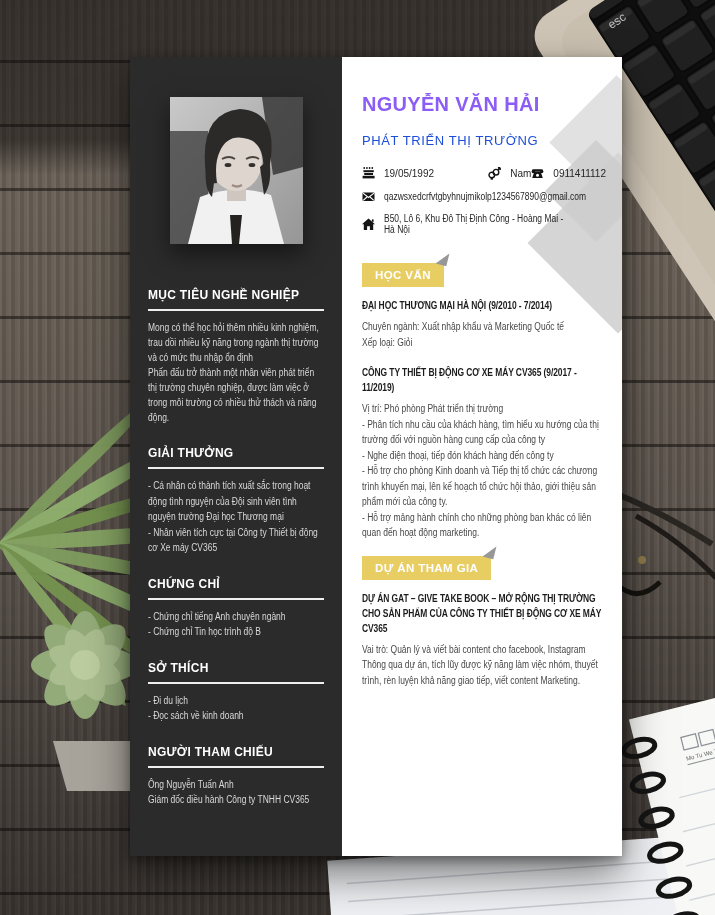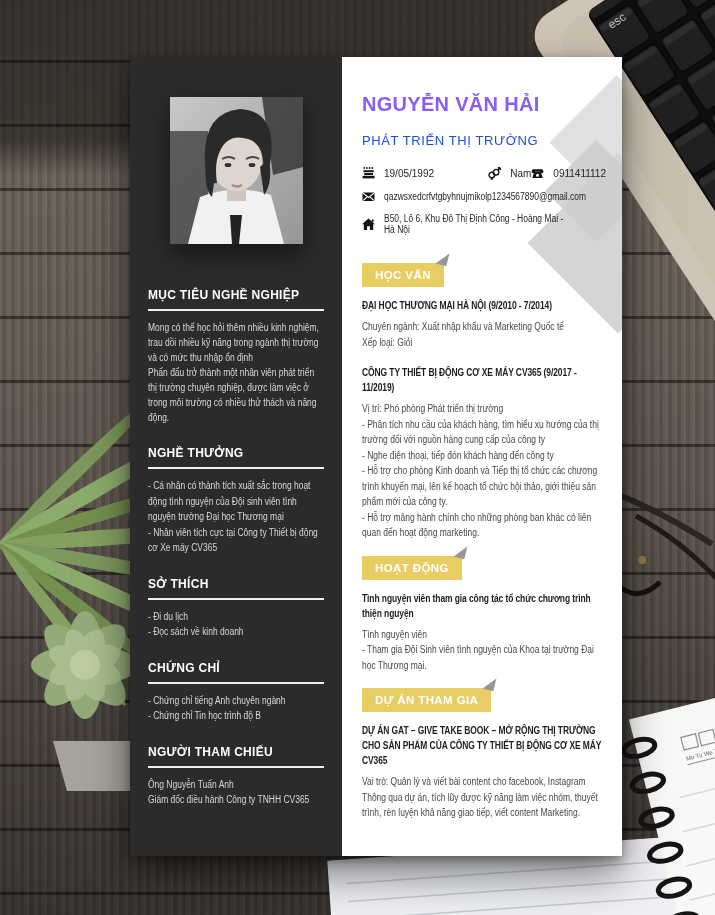--- a/index.html
+++ b/index.html
@@ -192,35 +192,35 @@
       </div>
 
       <section>
         <h3>MỤC TIÊU NGHỀ NGHIỆP</h3>
         <p class="cx">Mong có thể học hỏi thêm nhiều kinh nghiệm, trau dồi nhiều kỹ năng trong ngành thị trường và có mức thu nhập ổn định</p>
         <p class="cx">Phấn đấu trở thành một nhân viên phát triển thị trường chuyên nghiệp, được làm việc ở trong môi trường có nhiều thử thách và năng động.</p>
       </section>
 
 
       <section>
-        <h3>NGHỀ THƯỞNG</h3>
+        <h3>GIẢI THƯỞNG</h3>
         <div class="sline cx">- Cá nhân có thành tích xuất sắc trong hoạt động tình nguyện của Đội sinh viên tình nguyện trường Đại học Thương mại</div>
         <div class="sline cx">- Nhân viên tích cực tại Công ty Thiết bị động cơ Xe máy CV365</div>
+      </section>
+
+      <section>
+        <h3>CHỨNG CHỈ</h3>
+        <div class="sline cx">- Chứng chỉ tiếng Anh chuyên ngành</div>
+        <div class="sline cx">- Chứng chỉ Tin học trình độ B</div>
       </section>
 
       <section>
         <h3>SỞ THÍCH</h3>
         <div class="sline cx">- Đi du lịch</div>
         <div class="sline cx">- Đọc sách về kinh doanh</div>
-      </section>
-
-      <section>
-        <h3>CHỨNG CHỈ</h3>
-        <div class="sline cx">- Chứng chỉ tiếng Anh chuyên ngành</div>
-        <div class="sline cx">- Chứng chỉ Tin học trình độ B</div>
       </section>
 
       <section>
         <h3>NGƯỜI THAM CHIẾU</h3>
         <div class="sline cx">Ông Nguyễn Tuấn Anh</div>
         <div class="sline cx">Giám đốc điều hành Công ty TNHH CV365</div>
 
       </section>
     </aside>
 
@@ -297,29 +297,20 @@
 
         <section class="msec">
           <div class="entry-title cx">CÔNG TY THIẾT BỊ ĐỘNG CƠ XE MÁY CV365 (9/2017 - 11/2019)</div>
           <div class="mline cx">Vị trí: Phó phòng Phát triển thị trường</div>
           <div class="mline cx">- Phân tích nhu cầu của khách hàng, tìm hiểu xu hướng của thị trường đối với nguồn hàng cung cấp của công ty</div>
           <div class="mline cx">- Nghe điện thoại, tiếp đón khách hàng đến công ty</div>
           <div class="mline cx">- Hỗ trợ cho phòng Kinh doanh và Tiếp thị tổ chức các chương trình khuyến mại, lên kế hoạch tổ chức hội thảo, giới thiệu sản phẩm mới của công ty.</div>
           <div class="mline cx">- Hỗ trợ mảng hành chính cho những phòng ban khác có liên quan đến hoạt động marketing.</div>
         </section>
 
-        <section class="msec">
-          <div class="badge">
-            <span>HOẠT ĐỘNG</span>
-            <i class="flag"></i>
-          </div>
-          <div class="entry-title cx">Tình nguyện viên tham gia công tác tổ chức chương trình thiện nguyện</div>
-          <div class="mline cx">Tình nguyện viên</div>
-          <div class="mline cx">- Tham gia Đội Sinh viên tình nguyện của Khoa tại trường Đại học Thương mại.</div>
-        </section>
 
         <section class="msec">
           <div class="badge">
             <span>DỰ ÁN THAM GIA</span>
             <i class="flag"></i>
           </div>
           <div class="entry-title cx">DỰ ÁN GAT – GIVE TAKE BOOK – MỞ RỘNG THỊ TRƯỜNG CHO SẢN PHẨM CỦA CÔNG TY THIẾT BỊ ĐỘNG CƠ XE MÁY CV365</div>
           <div class="mline cx">Vai trò: Quản lý và viết bài content cho facebook, Instagram</div>
           <div class="mline cx">Thông qua dự án, tích lũy được kỹ năng làm việc nhóm, thuyết trình, rèn luyện khả năng giao tiếp, viết content Marketing.</div>
         </section>

